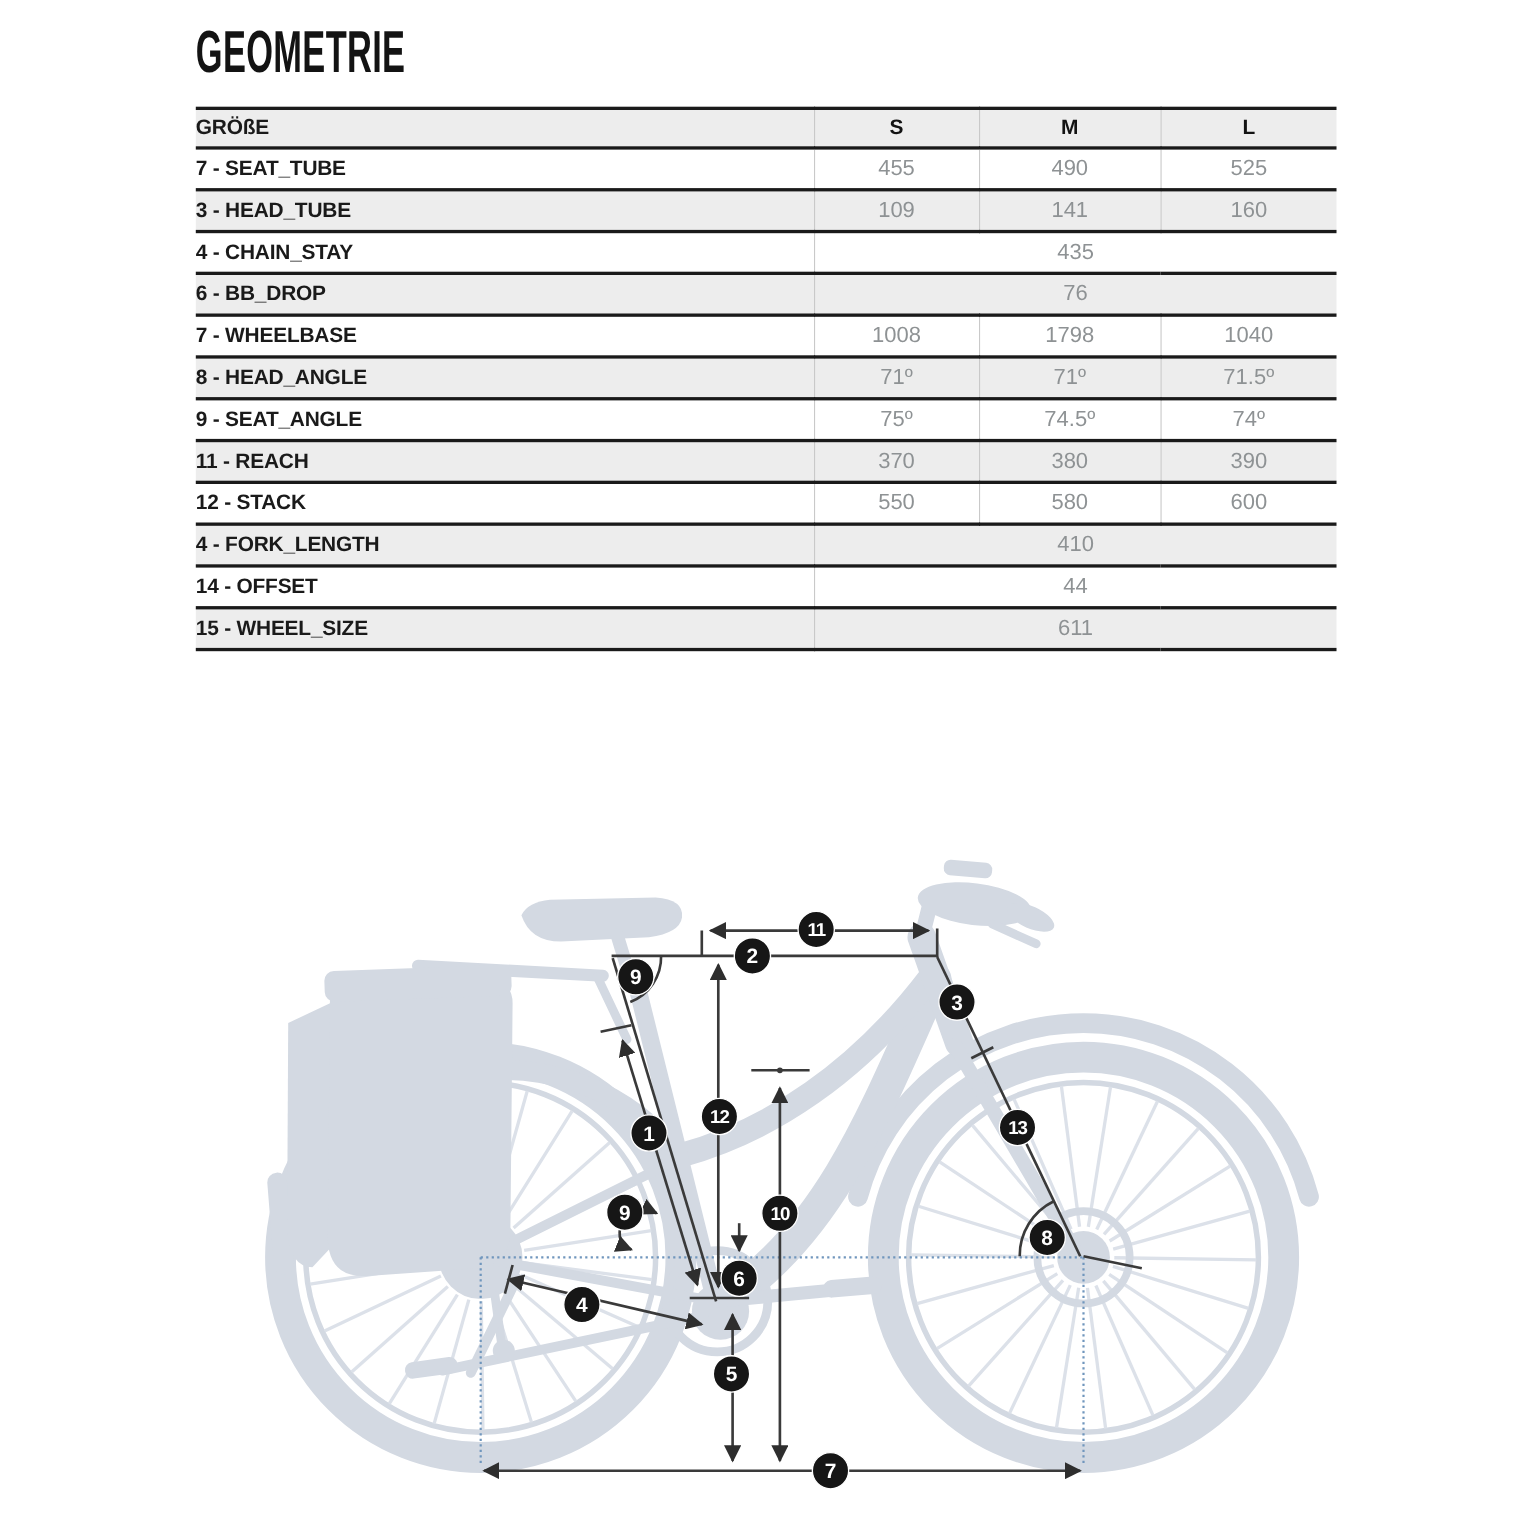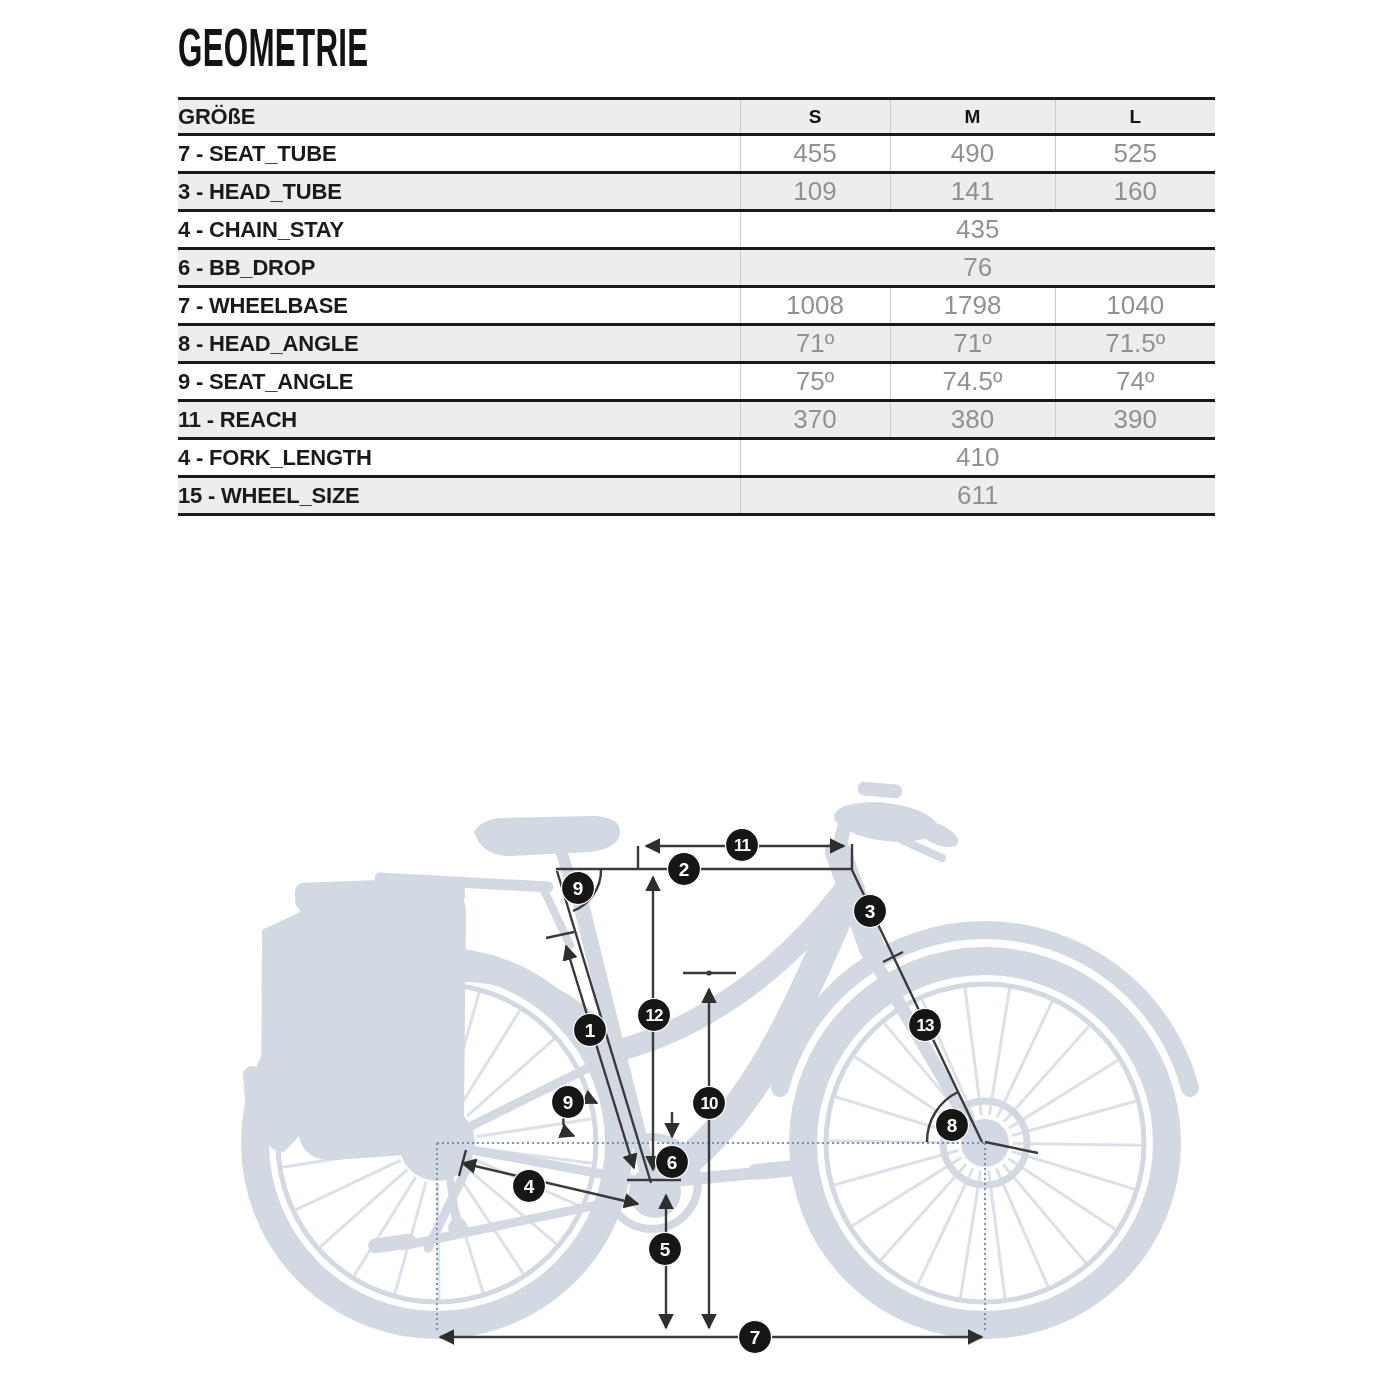--- a/index.html
+++ b/index.html
@@ -20,29 +20,29 @@
     font-family:"Liberation Sans",sans-serif;
   }
   table.geo{border-bottom:3px solid #1a1a1a;}
   .geo tr{border-top:3px solid #1a1a1a;}
   .geo thead tr{background:#ededed;height:36px;}
   .geo tbody tr{height:38px;}
   .geo tbody tr:nth-child(even){background:#ededed;}
   .geo th,.geo td{padding:0;vertical-align:middle;}
   .label-cell{
     text-align:left;padding-left:11px;font-weight:700;
-    font-size:22px;color:#1a1a1a;letter-spacing:-0.2px;white-space:nowrap;
+    font-size:19px;color:#1a1a1a;letter-spacing:-0.2px;white-space:nowrap;
   }
   .size-cell{
     text-align:center;border-left:1px solid #c9c9c9;
     font-weight:700;font-size:19px;color:#131313;
   }
   .value-cell{
     text-align:center;border-left:1px solid #c9c9c9;
-    font-size:26px;color:#8e9294;font-weight:400;
+    font-size:20px;color:#8e9294;font-weight:400;
   }
 
   svg.diagram{position:absolute;left:0;top:780px;width:1396px;height:616px;}
   .sil{stroke:#d3d9e2;fill:none;stroke-linecap:round;}
   .silf{fill:#d3d9e2;stroke:none;}
   .meas{stroke:#3a3a3a;stroke-width:2.4;fill:none;stroke-linecap:butt;}
   .dotted{stroke:#7096bd;stroke-width:2;fill:none;stroke-dasharray:2 3;}
   .callout-circle{fill:#161616;stroke:#ffffff;stroke-width:1.2;}
   .callout-num{fill:#ffffff;font-weight:700;text-anchor:middle;font-family:"Liberation Sans",sans-serif;}
 </style>
@@ -107,22 +107,32 @@
           <td class="value-cell">74.5º</td>
           <td class="value-cell">74º</td>
         </tr>
         <tr>
           <td class="label-cell">11 - REACH</td>
           <td class="value-cell">370</td>
           <td class="value-cell">380</td>
           <td class="value-cell">390</td>
         </tr>
         <tr>
+          <td class="label-cell">12 - STACK</td>
+          <td class="value-cell">550</td>
+          <td class="value-cell">580</td>
+          <td class="value-cell">600</td>
+        </tr>
+        <tr>
           <td class="label-cell">4 - FORK_LENGTH</td>
           <td class="value-cell" colspan="3">410</td>
+        </tr>
+        <tr>
+          <td class="label-cell">14 - OFFSET</td>
+          <td class="value-cell" colspan="3">44</td>
         </tr>
         <tr>
           <td class="label-cell">15 - WHEEL_SIZE</td>
           <td class="value-cell" colspan="3">611</td>
         </tr>
       </tbody>
   </table>
 
   <svg class="diagram" viewBox="0 780 1396 616" xmlns="http://www.w3.org/2000/svg">
     <defs>

